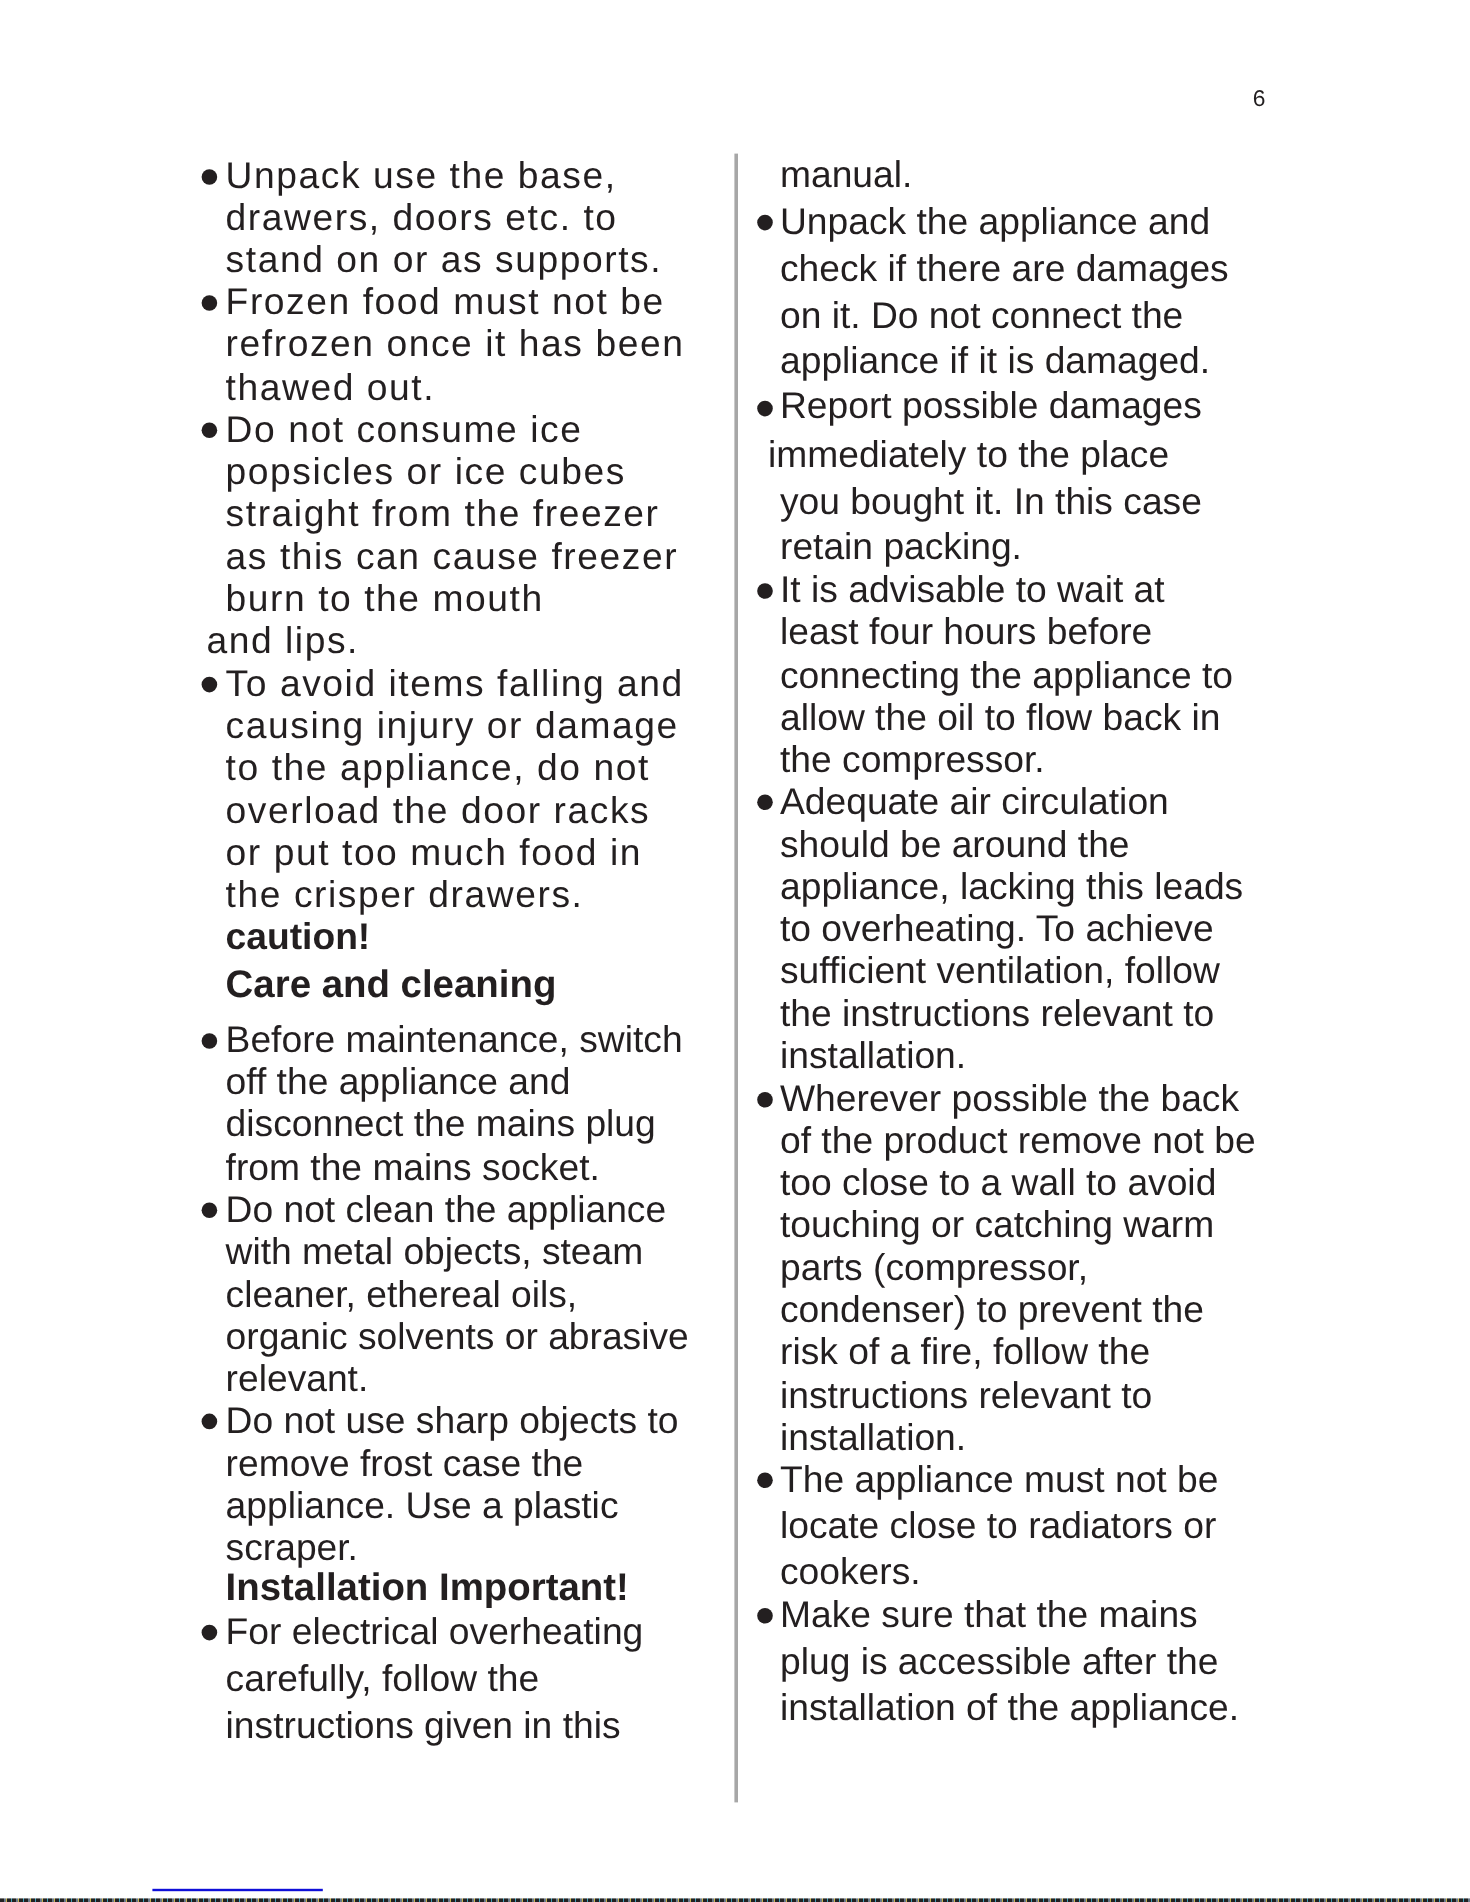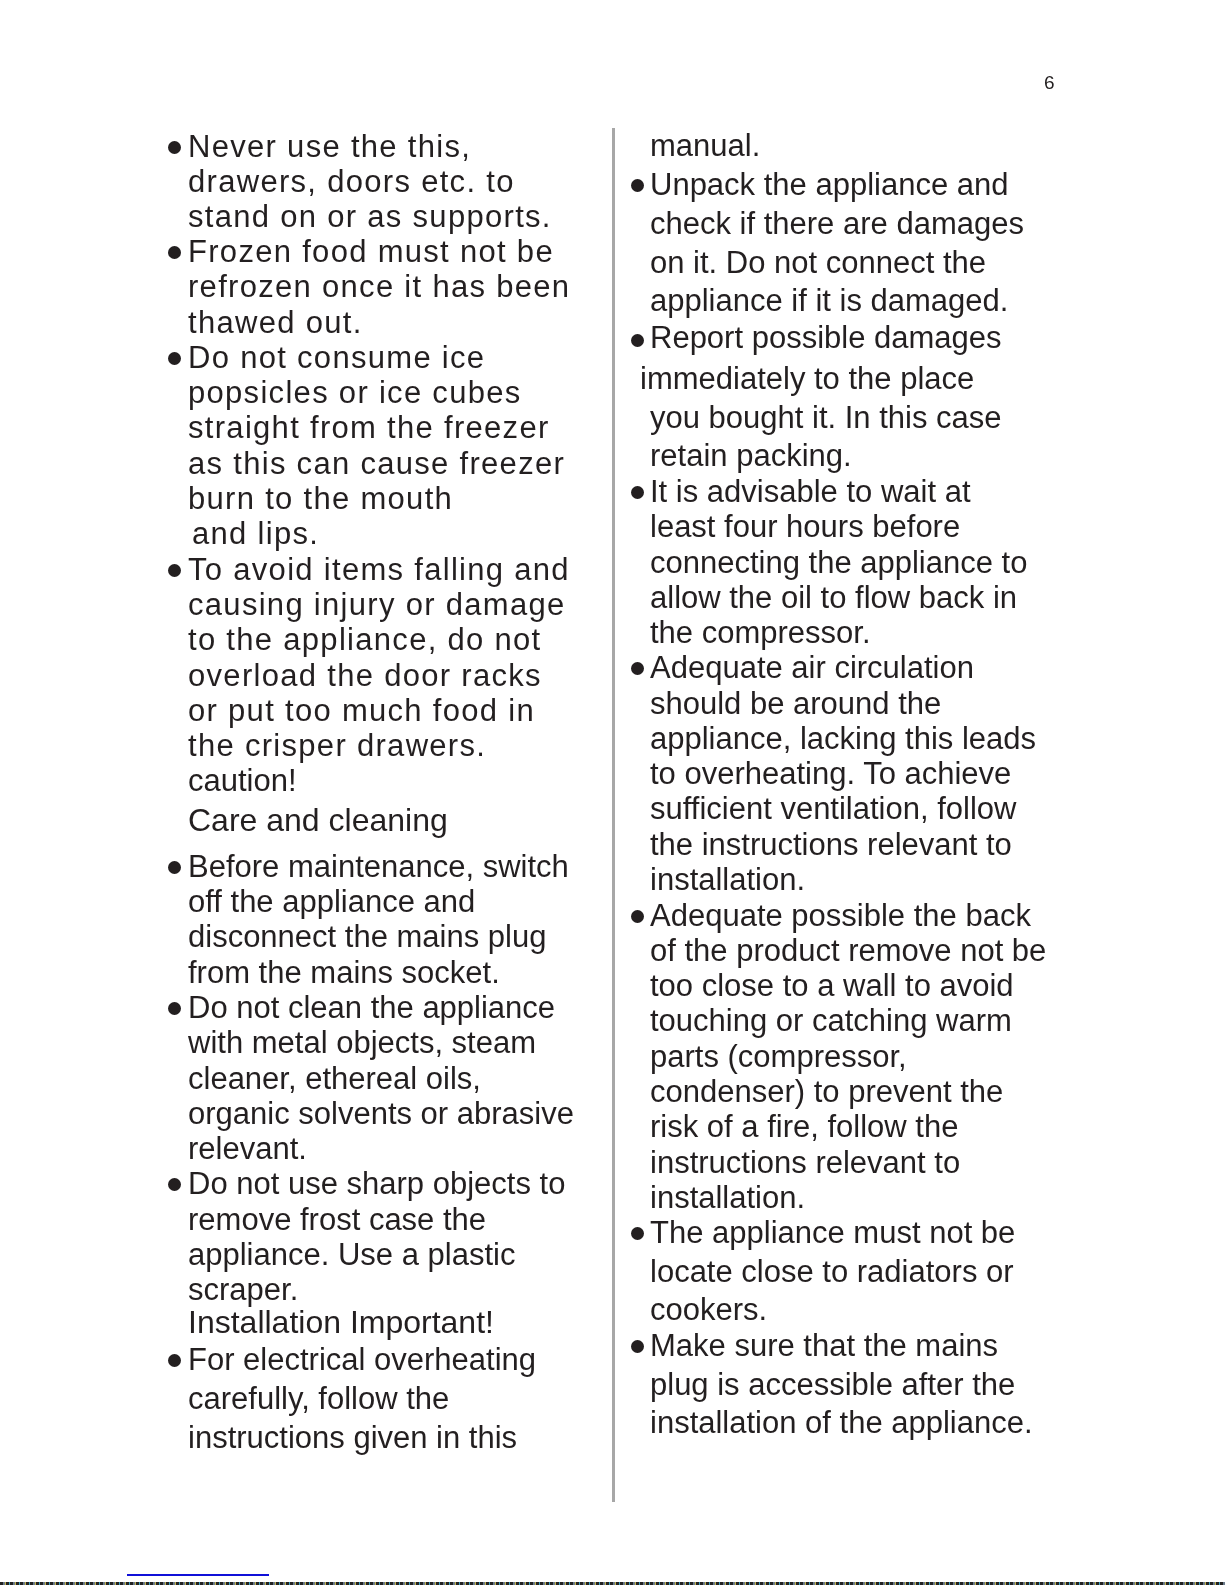--- a/index.html
+++ b/index.html
@@ -3,52 +3,52 @@
 <meta charset="utf-8">
 <style>
   html, body { margin: 0; padding: 0; background: #ffffff; }
   body { width: 1225px; height: 1585px; position: relative; overflow: hidden; color: #231f20; font-family: "Liberation Sans", "DejaVu Sans", sans-serif; }
   .page-number { position: absolute; left: 1044px; top: 72px; font-size: 19px; line-height: 22px; }
   .col { position: absolute; top: 0; }
   .col-left { left: 0; width: 600px; }
   .col-right { left: 620px; width: 600px; }
   .line { position: absolute; white-space: nowrap; font-size: 31px; line-height: 36px; }
   .wide { letter-spacing: 1.3px; }
-  .head { font-weight: normal; font-size: 31px; }
+  .head { font-weight: bold; font-size: 31px; }
   .head.big { font-size: 32px; }
   .bullet { position: absolute; width: 13px; height: 13px; border-radius: 50%; background: #231f20; }
   .divider { position: absolute; left: 612px; top: 128px; width: 3px; height: 1374px; background: #a7a7a7; }
   .footer-link { position: absolute; left: 127px; top: 1574px; width: 142px; height: 2px; background: #1010d8; }
   .page-edge { position: absolute; left: 0; top: 1582px; width: 1225px; height: 3px;
     background: repeating-linear-gradient(90deg, #222 0 3px, #6a7a8a 3px 5px, #c7b24a 5px 6px, #222 6px 9px, #40a0b8 9px 10px); }
 </style>
 </head>
 <body>
 
 <div class="page-number">6</div>
 
 <div class="col col-left">
 
   <span class="bullet" style="left:168px;top:141px"></span>
-  <div class="line wide" style="left:188px;top:129px">Never use the this,</div>
+  <div class="line wide" style="left:188px;top:129px">Unpack use the base,</div>
   <div class="line wide" style="left:188px;top:164px">drawers, doors etc. to</div>
   <div class="line wide" style="left:188px;top:199px">stand on or as supports.</div>
 
   <span class="bullet" style="left:168px;top:246px"></span>
   <div class="line wide" style="left:188px;top:234px">Frozen food must not be</div>
   <div class="line wide" style="left:188px;top:269px">refrozen once it has been</div>
   <div class="line wide" style="left:188px;top:305px">thawed out.</div>
 
   <span class="bullet" style="left:168px;top:352px"></span>
   <div class="line wide" style="left:188px;top:340px">Do not consume ice</div>
   <div class="line wide" style="left:188px;top:375px">popsicles or ice cubes</div>
   <div class="line wide" style="left:188px;top:410px">straight from the freezer</div>
   <div class="line wide" style="left:188px;top:446px">as this can cause freezer</div>
   <div class="line wide" style="left:188px;top:481px">burn to the mouth</div>
-  <div class="line wide" style="left:192px;top:516px">and lips.</div>
+  <div class="line wide" style="left:172px;top:516px">and lips.</div>
 
   <span class="bullet" style="left:168px;top:564px"></span>
   <div class="line wide" style="left:188px;top:552px">To avoid items falling and</div>
   <div class="line wide" style="left:188px;top:587px">causing injury or damage</div>
   <div class="line wide" style="left:188px;top:622px">to the appliance, do not</div>
   <div class="line wide" style="left:188px;top:658px">overload the door racks</div>
   <div class="line wide" style="left:188px;top:693px">or put too much food in</div>
   <div class="line wide" style="left:188px;top:728px">the crisper drawers.</div>
 
   <div class="line head" style="left:188px;top:763px">caution!</div>
@@ -109,21 +109,21 @@
   <span class="bullet" style="left:11px;top:662px"></span>
   <div class="line" style="left:30px;top:650px">Adequate air circulation</div>
   <div class="line" style="left:30px;top:686px">should be around the</div>
   <div class="line" style="left:30px;top:721px">appliance, lacking this leads</div>
   <div class="line" style="left:30px;top:756px">to overheating. To achieve</div>
   <div class="line" style="left:30px;top:791px">sufficient ventilation, follow</div>
   <div class="line" style="left:30px;top:827px">the instructions relevant to</div>
   <div class="line" style="left:30px;top:862px">installation.</div>
 
   <span class="bullet" style="left:11px;top:910px"></span>
-  <div class="line" style="left:30px;top:898px">Adequate possible the back</div>
+  <div class="line" style="left:30px;top:898px">Wherever possible the back</div>
   <div class="line" style="left:30px;top:933px">of the product remove not be</div>
   <div class="line" style="left:30px;top:968px">too close to a wall to avoid</div>
   <div class="line" style="left:30px;top:1003px">touching or catching warm</div>
   <div class="line" style="left:30px;top:1039px">parts (compressor,</div>
   <div class="line" style="left:30px;top:1074px">condenser) to prevent the</div>
   <div class="line" style="left:30px;top:1109px">risk of a fire, follow the</div>
   <div class="line" style="left:30px;top:1145px">instructions relevant to</div>
   <div class="line" style="left:30px;top:1180px">installation.</div>
 
   <span class="bullet" style="left:11px;top:1227px"></span>

